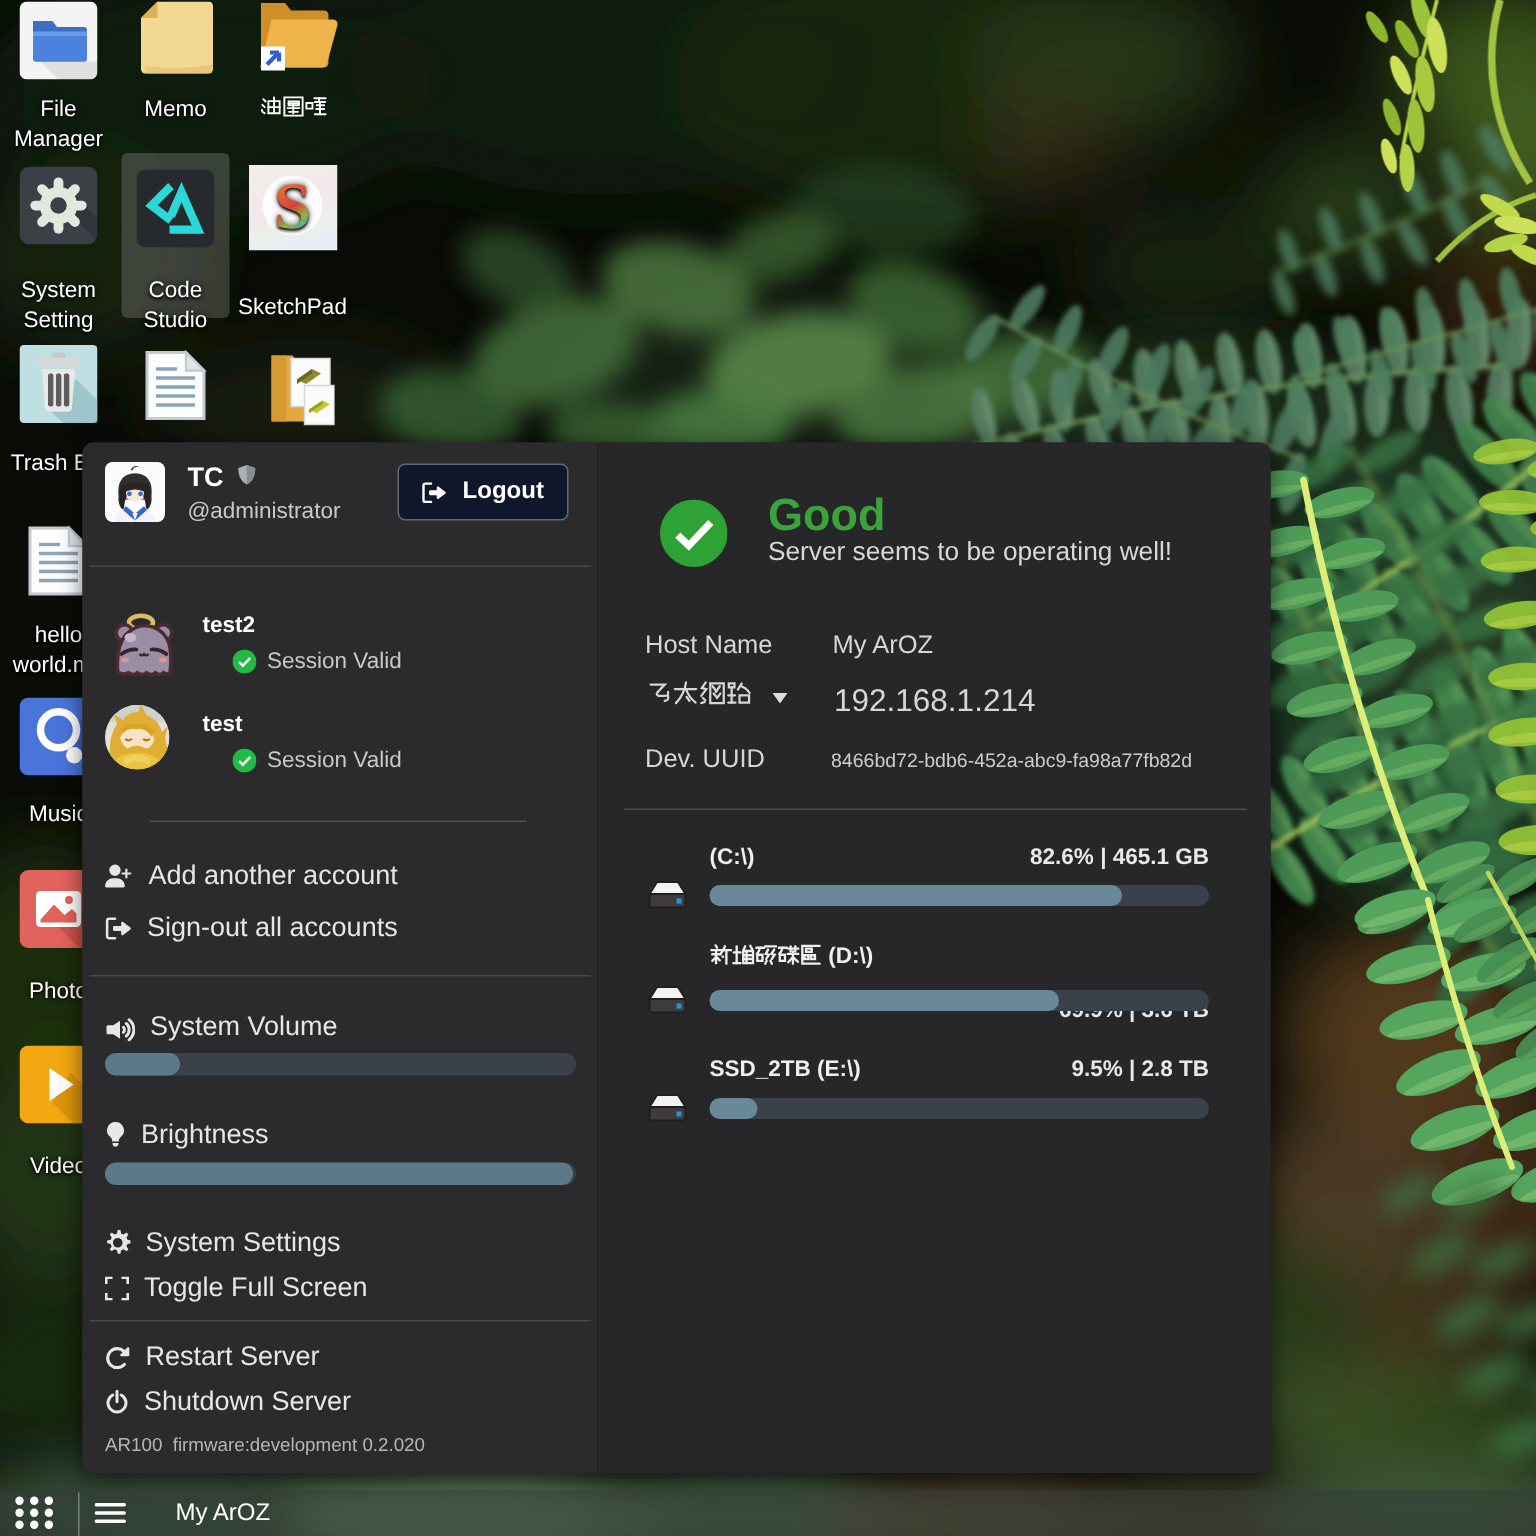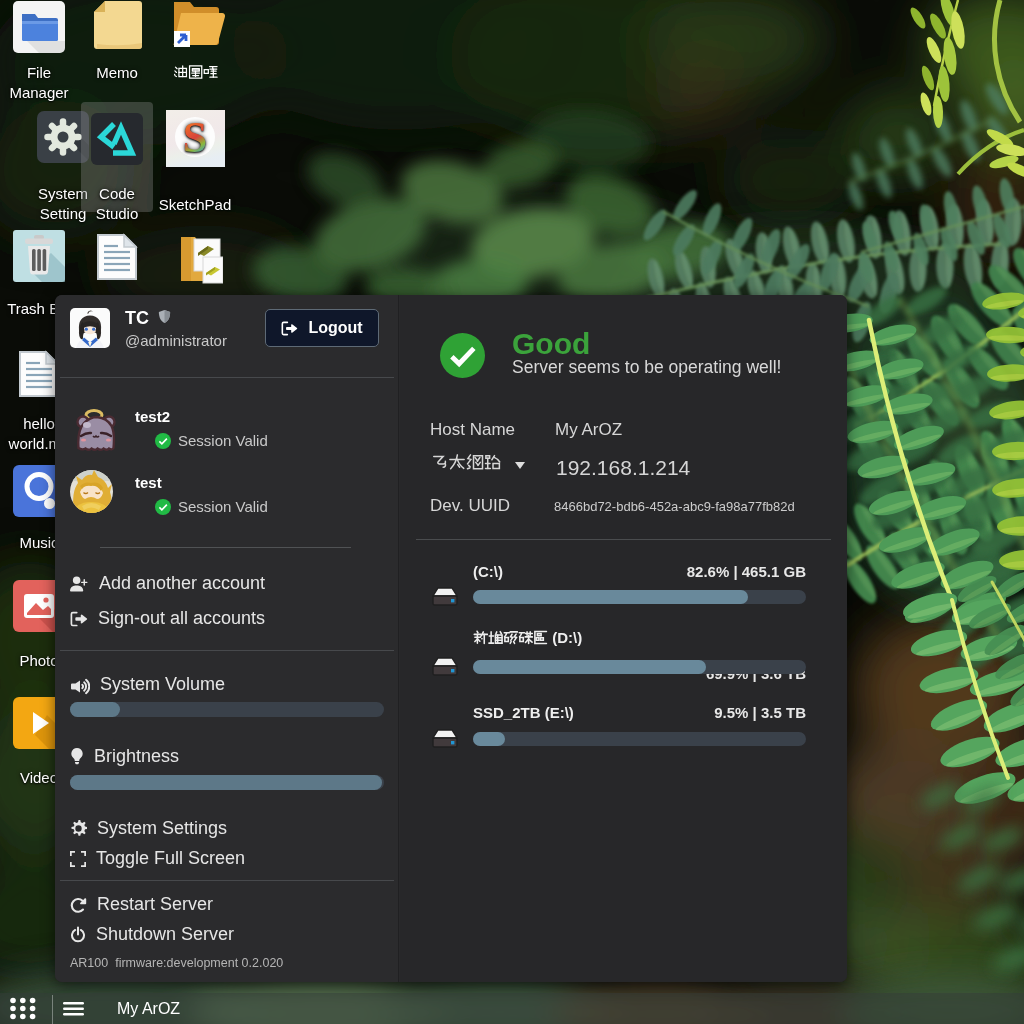--- a/index.html
+++ b/index.html
@@ -546,21 +546,21 @@
             <path d="M42 16 h48"></path>
             <path d="M62 16 v16"></path>
             <path d="M44 32 h44"></path>
             <path d="M52 46 h32"></path>
             <path d="M66 32 v52"></path>
             <path d="M50 62 h34"></path>
             <path d="M44 84 h46"></path>
           </svg></span></div>
 </div>
 
-<div class="dicon" style="left:0px; top:111px;margin-left:24px;">
+<div class="dicon" style="left:0px; top:111px;">
 <svg width="52" height="52" viewBox="0 0 52 52">
  <rect width="52" height="52" rx="7" fill="#3a4046"></rect>
  <path d="M30 28 L51 49 q2 -8 0.5 -15 l-13 -13 Z" fill="#000" opacity="0.15"></path>
  <g fill="#e2e8de">
   <g stroke="#e2e8de" stroke-width="6.5" stroke-linecap="round">
    <line x1="26" y1="10.5" x2="26" y2="41.5"></line>
    <line x1="10.5" y1="26" x2="41.5" y2="26"></line>
    <line x1="15" y1="15" x2="37" y2="37"></line>
    <line x1="37" y1="15" x2="15" y2="37"></line>
   </g>
@@ -950,21 +950,21 @@
   <div class="dbar" style="left:73px;top:365px;">
           <div style="width:69.9%;"></div>
         </div>
 
   <svg width="26" height="20" viewBox="0 0 26 20" style="position:absolute;left:32px;top:434px;">
    <path d="M6 1 H20 L25 9 H1 Z" fill="#f2f2f2" stroke="#1f1f1f" stroke-width="1.4"></path>
    <rect x="1" y="9" width="24" height="9" rx="1.5" fill="#413a3c" stroke="#1f1f1f" stroke-width="1.4"></rect>
    <rect x="19" y="12" width="3.4" height="3.4" fill="#2196d3"></rect>
   </svg>
   <div class="dlabel" style="left:73px;top:409px;">SSD_2TB (E:\)</div>
-  <div class="dstat" style="left:200px;top:409px;width:206px;">9.5% | 3.5 TB</div>
+  <div class="dstat" style="left:200px;top:409px;width:206px;">9.5% | 2.8 TB</div>
   <div class="dbar" style="left:73px;top:437px;">
           <div style="width:9.5%;"></div>
         </div>
  </div>
 </div>
 
 <div id="taskbar">
  <svg width="30" height="23" viewBox="0 0 30 23" style="position:absolute;left:8px;top:4px;" fill="#fff">
   <circle cx="5" cy="3.5" r="2.8"></circle>
         <circle cx="14.8" cy="3.5" r="2.8"></circle>

